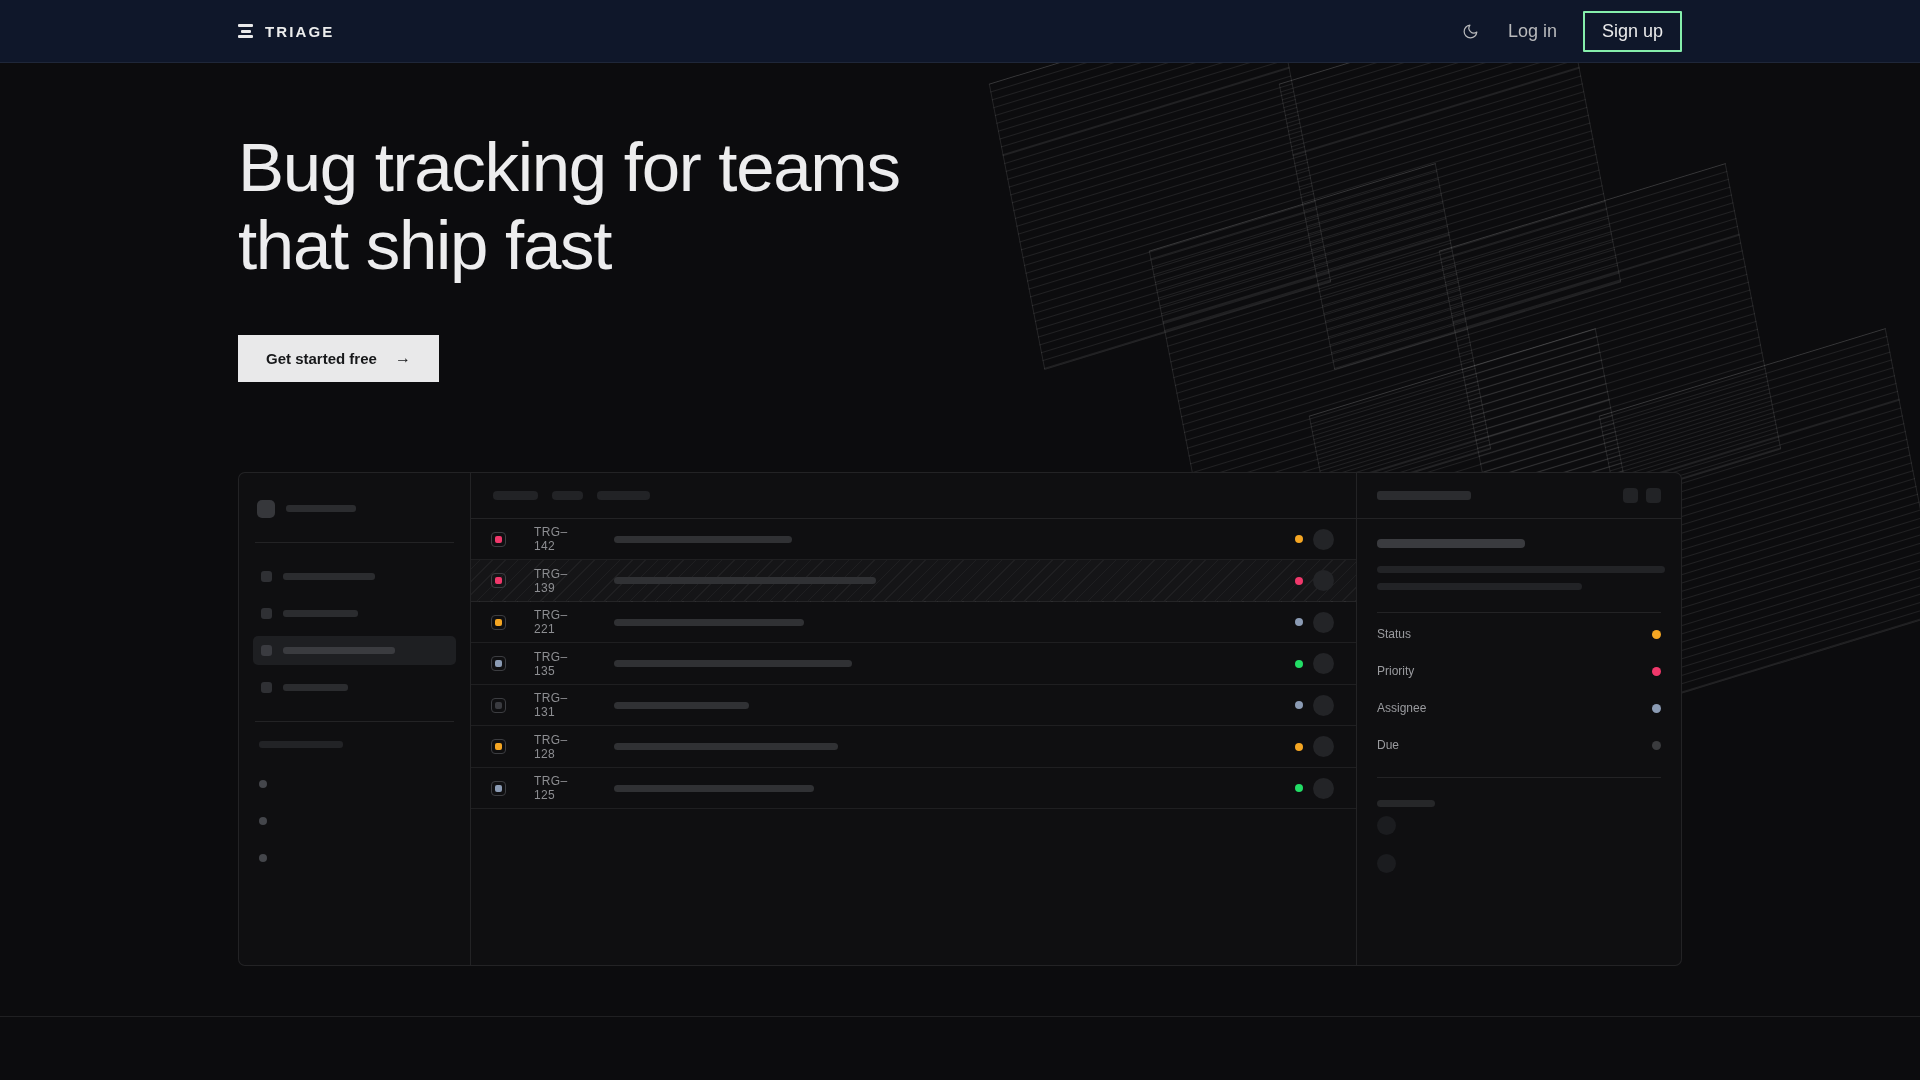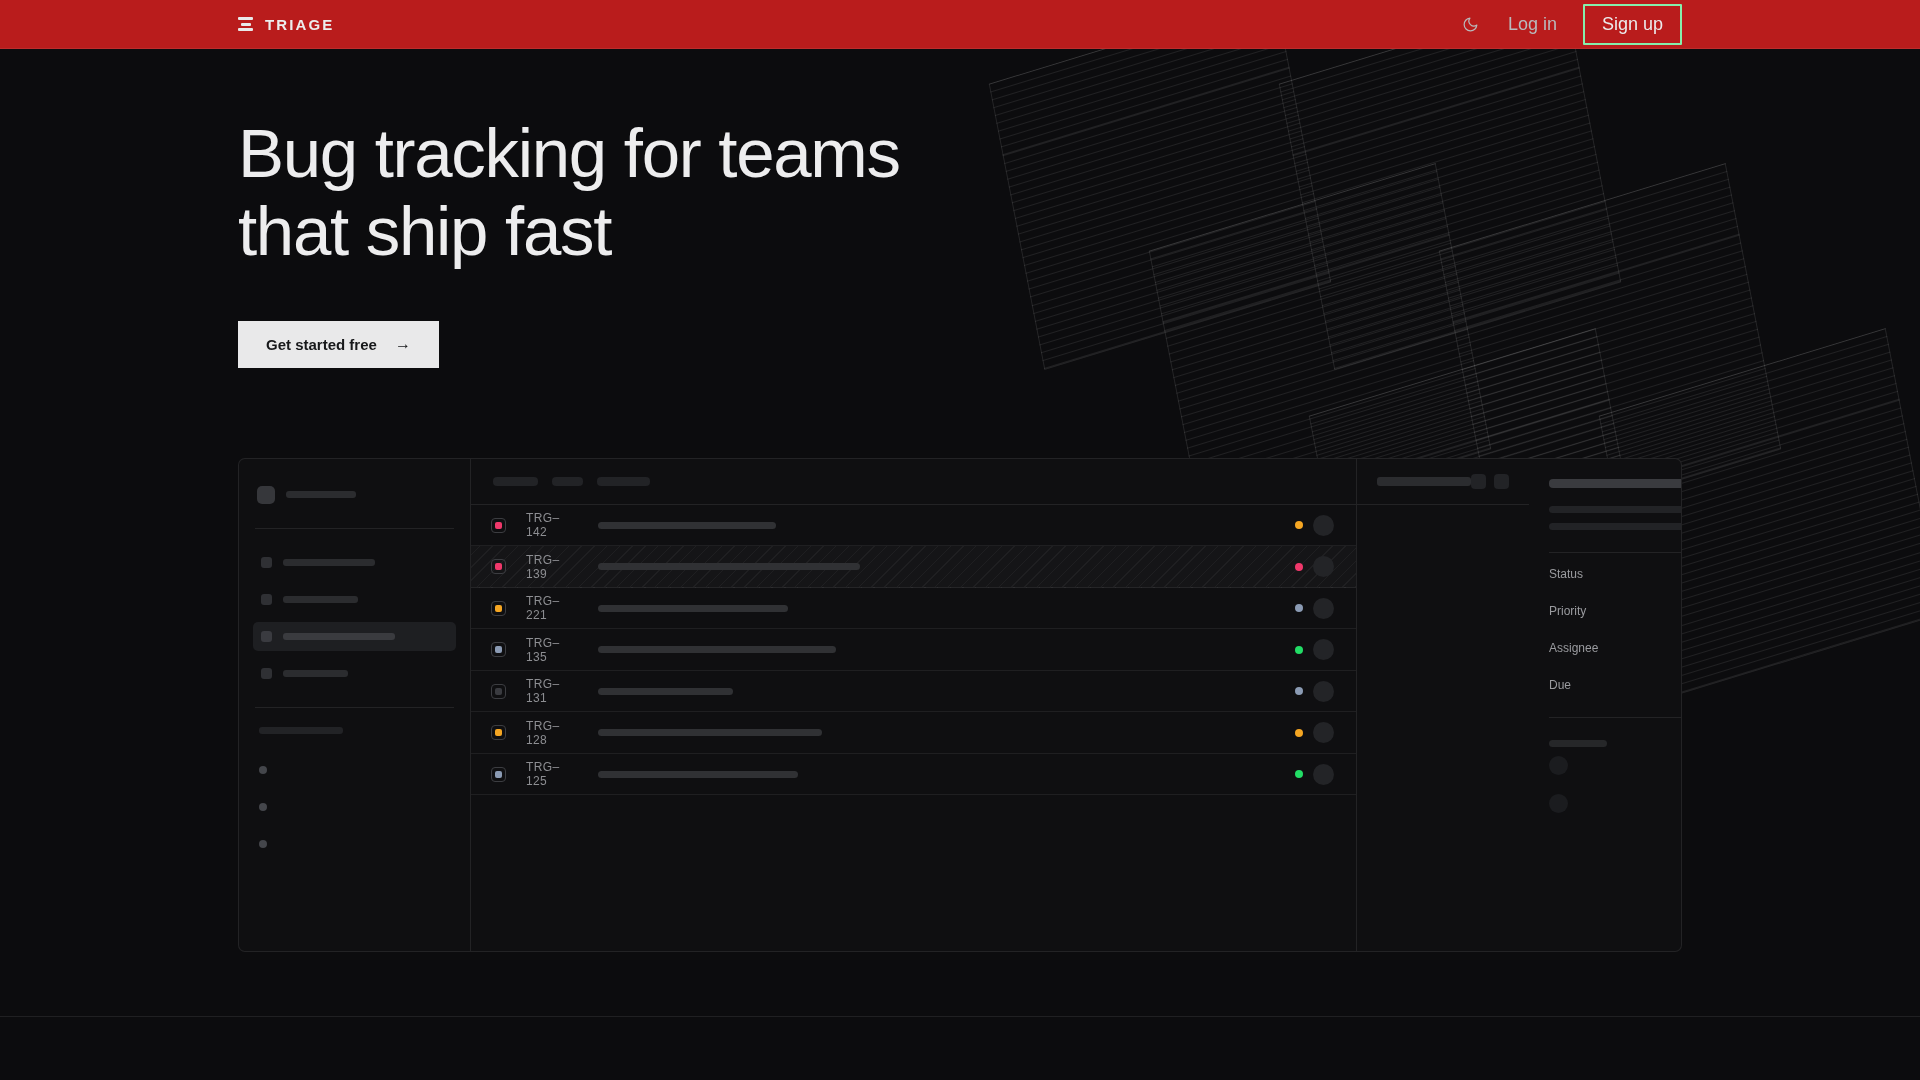--- a/index.html
+++ b/index.html
@@ -31,22 +31,22 @@
   .deco-shape.s1 { width:300px; height:290px; left:1010px; top:38px;  transform:rotate(-17deg) skewX(-6deg); }
   .deco-shape.s2 { width:300px; height:290px; left:1300px; top:38px;  transform:rotate(-17deg) skewX(-6deg); }
   .deco-shape.s3 { width:300px; height:290px; left:1170px; top:205px; transform:rotate(-17deg) skewX(-6deg); }
   .deco-shape.s4 { width:300px; height:290px; left:1460px; top:205px; transform:rotate(-17deg) skewX(-6deg); }
   .deco-shape.s5 { width:300px; height:290px; left:1330px; top:370px; transform:rotate(-17deg) skewX(-6deg); }
   .deco-shape.s6 { width:300px; height:290px; left:1620px; top:370px; transform:rotate(-17deg) skewX(-6deg); }
 
   
   .header {
     position:relative; z-index:5;
-    height:49px; width:100%;
-    background:#b91c1c;
+    height:63px; width:100%;
+    background:#0f172a;
     border-bottom:1px solid rgba(255,255,255,0.07);
     display:flex; align-items:center;
     padding:0 238px 0 238px;
   }
   .brand { display:flex; align-items:center; gap:12px; }
   .brand-icon { display:flex; flex-direction:column; gap:2.5px; width:15px; }
   .brand-icon i { display:block; height:3px; background:#e9e9ea; border-radius:1px; }
   .brand-icon i:nth-child(1){ width:15px; }
   .brand-icon i:nth-child(2){ width:10px; margin-left:3px; }
   .brand-icon i:nth-child(3){ width:15px; }
@@ -122,21 +122,21 @@
   
   .mk-center { flex:1 1 auto; border-right:1px solid rgba(255,255,255,0.085); display:flex; flex-direction:column; }
   .mk-toolbar {
     height:46px; flex:0 0 46px;
     border-bottom:1px solid rgba(255,255,255,0.085);
     display:flex; align-items:center; gap:14px; padding-left:22px;
   }
   .tb-pill { height:9px; border-radius:4px; background:#222326; }
   .issue-row {
     height:41.5px; flex:0 0 41.5px;
-    display:flex; align-items:center; gap:6px;
+    display:flex; align-items:center; gap:14px;
     padding:0 22px 0 20px;
     border-bottom:1px solid rgba(255,255,255,0.07);
     position:relative;
   }
   .issue-row.selected {
     background-image:repeating-linear-gradient(
       -45deg,
       rgba(255,255,255,0.045) 0px,
       rgba(255,255,255,0.045) 1px,
       rgba(0,0,0,0) 1px,
@@ -153,21 +153,21 @@
   .issue-id {
     color:#8d8e92; font-size:12px; letter-spacing:0.35px;
     margin-left:14px; width:48px; flex:0 0 48px;
   }
   .issue-title { height:7px; border-radius:4px; background:#303134; margin-left:18px; }
   .issue-meta { margin-left:auto; display:flex; align-items:center; gap:10px; }
   .status-dot { width:8px; height:8px; border-radius:50%; }
   .assignee-circle { width:21px; height:21px; border-radius:50%; background:#232427; }
 
   
-  .mk-detail { width:324px; flex:0 0 324px; display:flex; flex-direction:row; }
+  .mk-detail { width:324px; flex:0 0 324px; display:flex; flex-direction:column; }
   .dt-head {
     height:46px; flex:0 0 46px;
     border-bottom:1px solid rgba(255,255,255,0.085);
     display:flex; align-items:center; padding:0 20px;
   }
   .dt-head .ph { width:94px; height:9px; }
   .dt-actions { margin-left:auto; display:flex; gap:8px; }
   .dt-sq { width:15px; height:15px; border-radius:4px; background:#222326; }
   .dt-body { padding:20px; flex:1 1 auto; display:flex; flex-direction:column; }
   .dt-title { width:148px; height:9px; background:#3a3b3f; border-radius:4px; }

